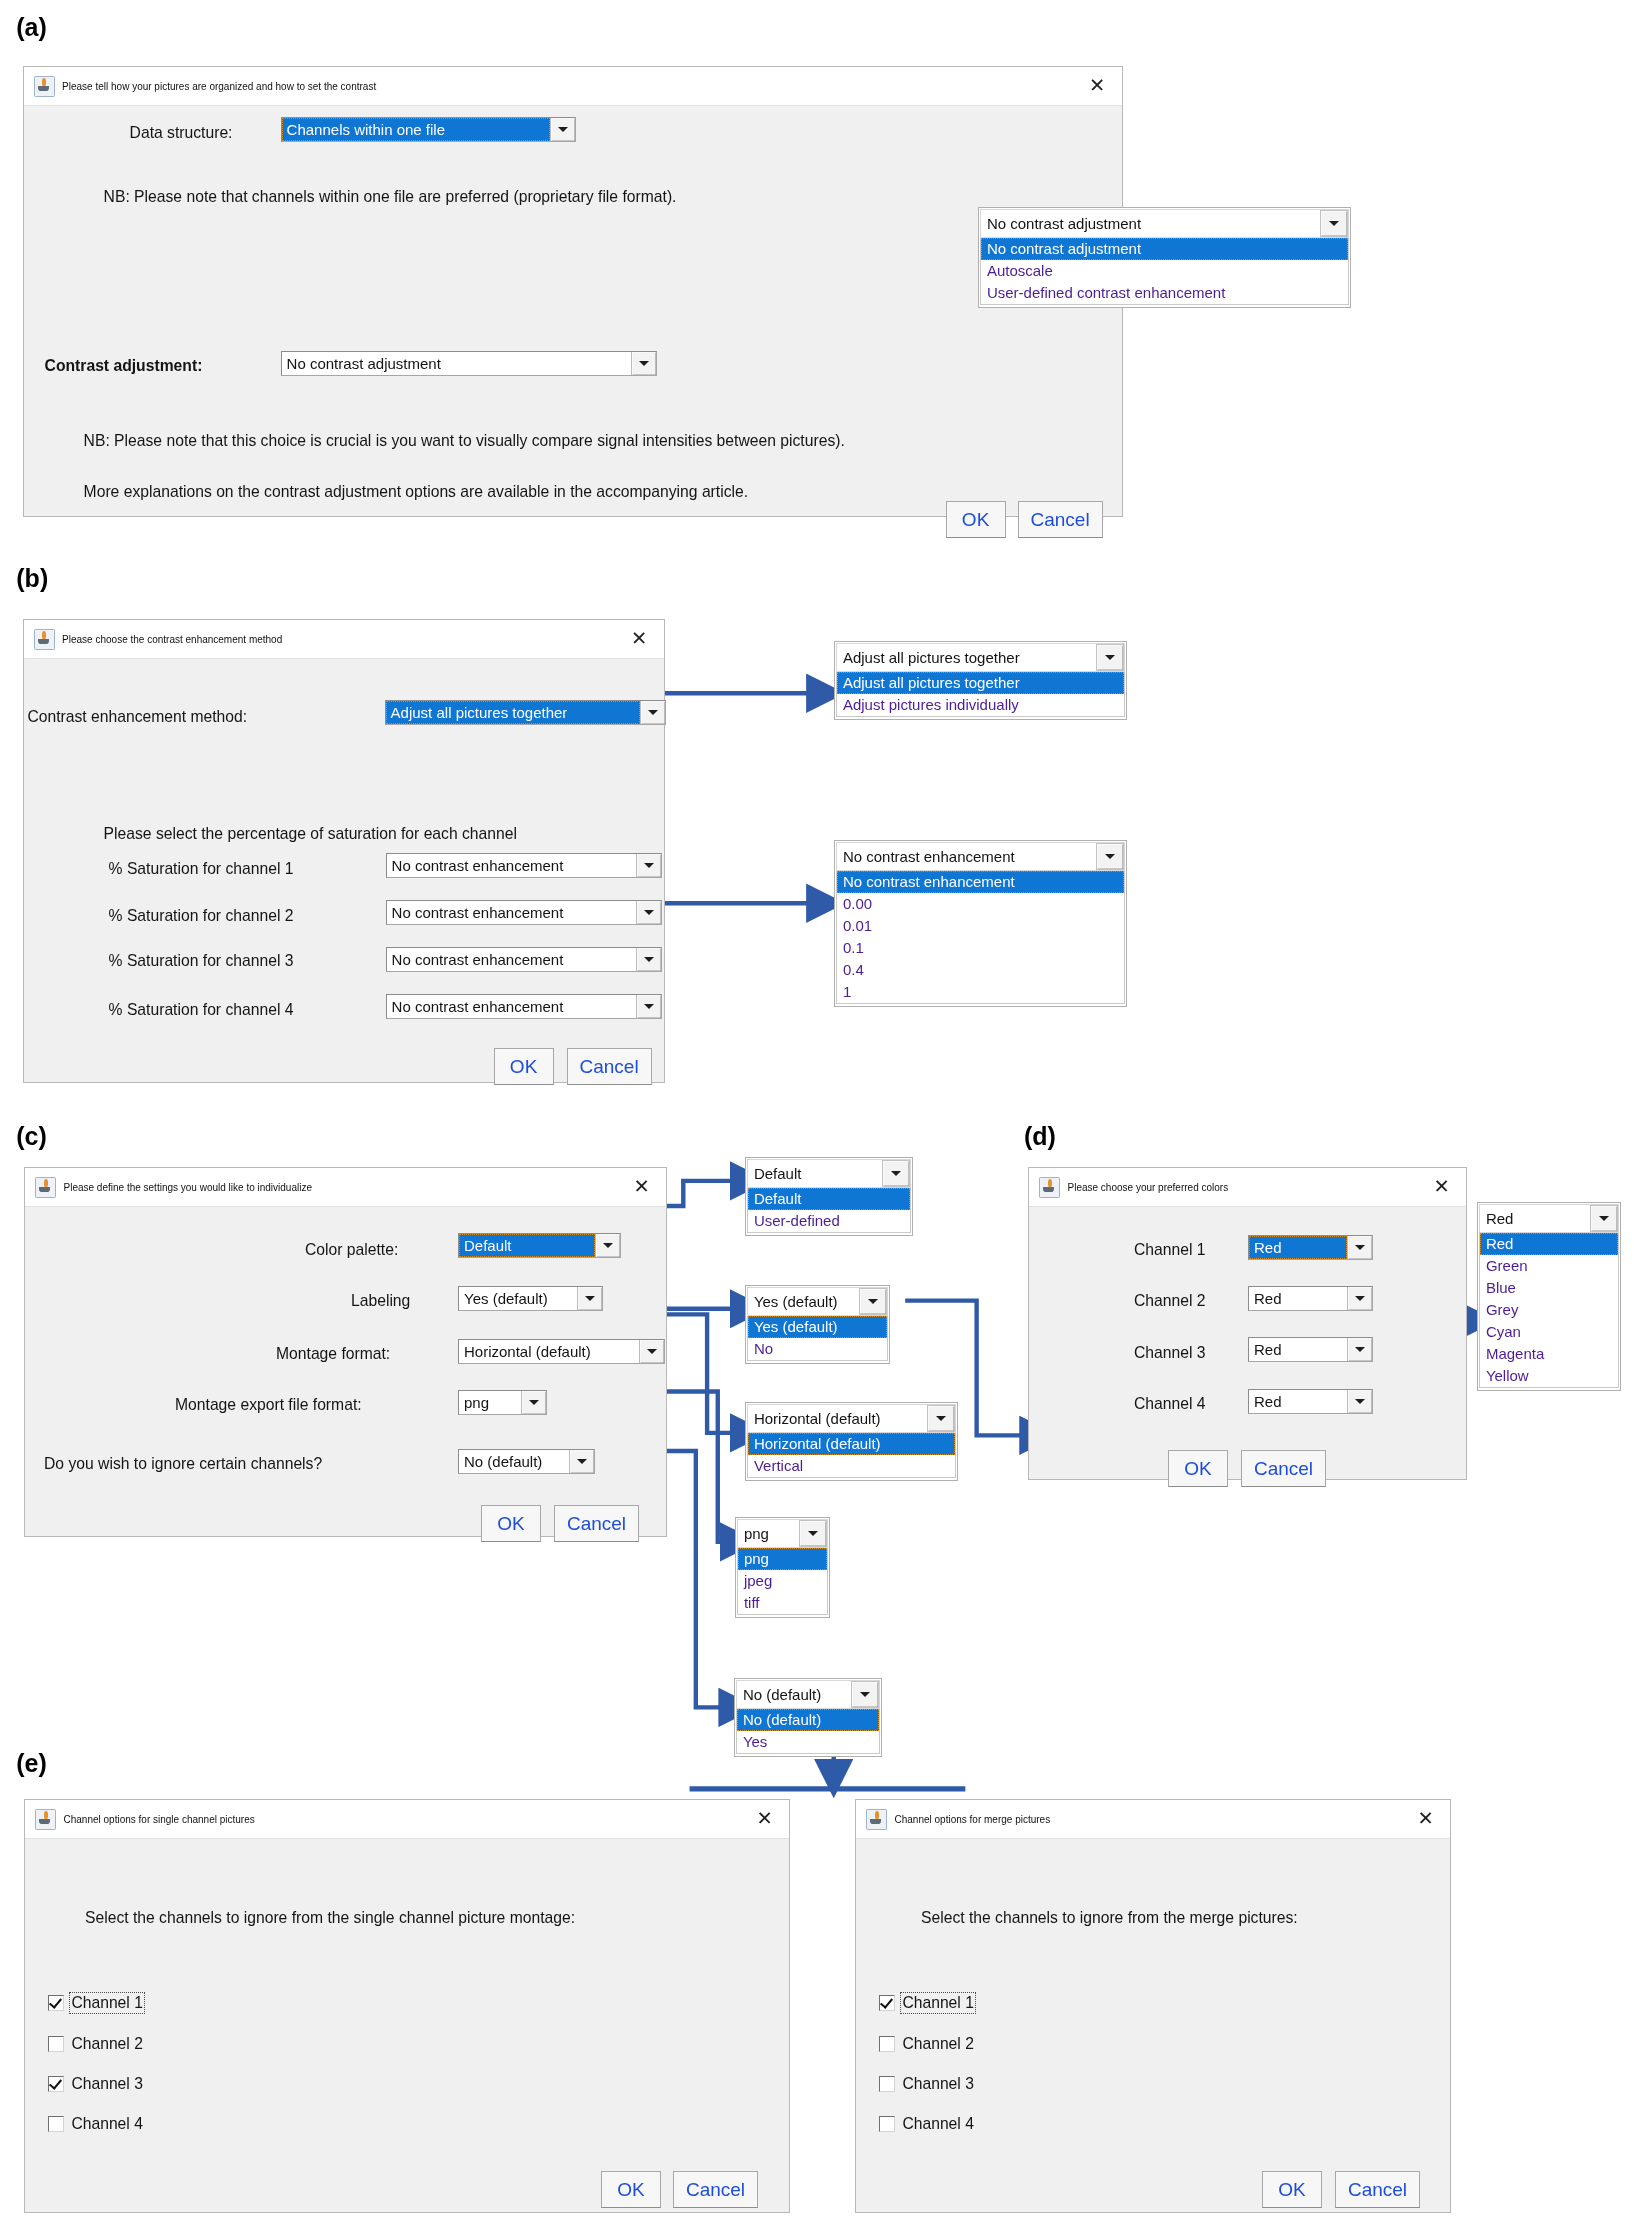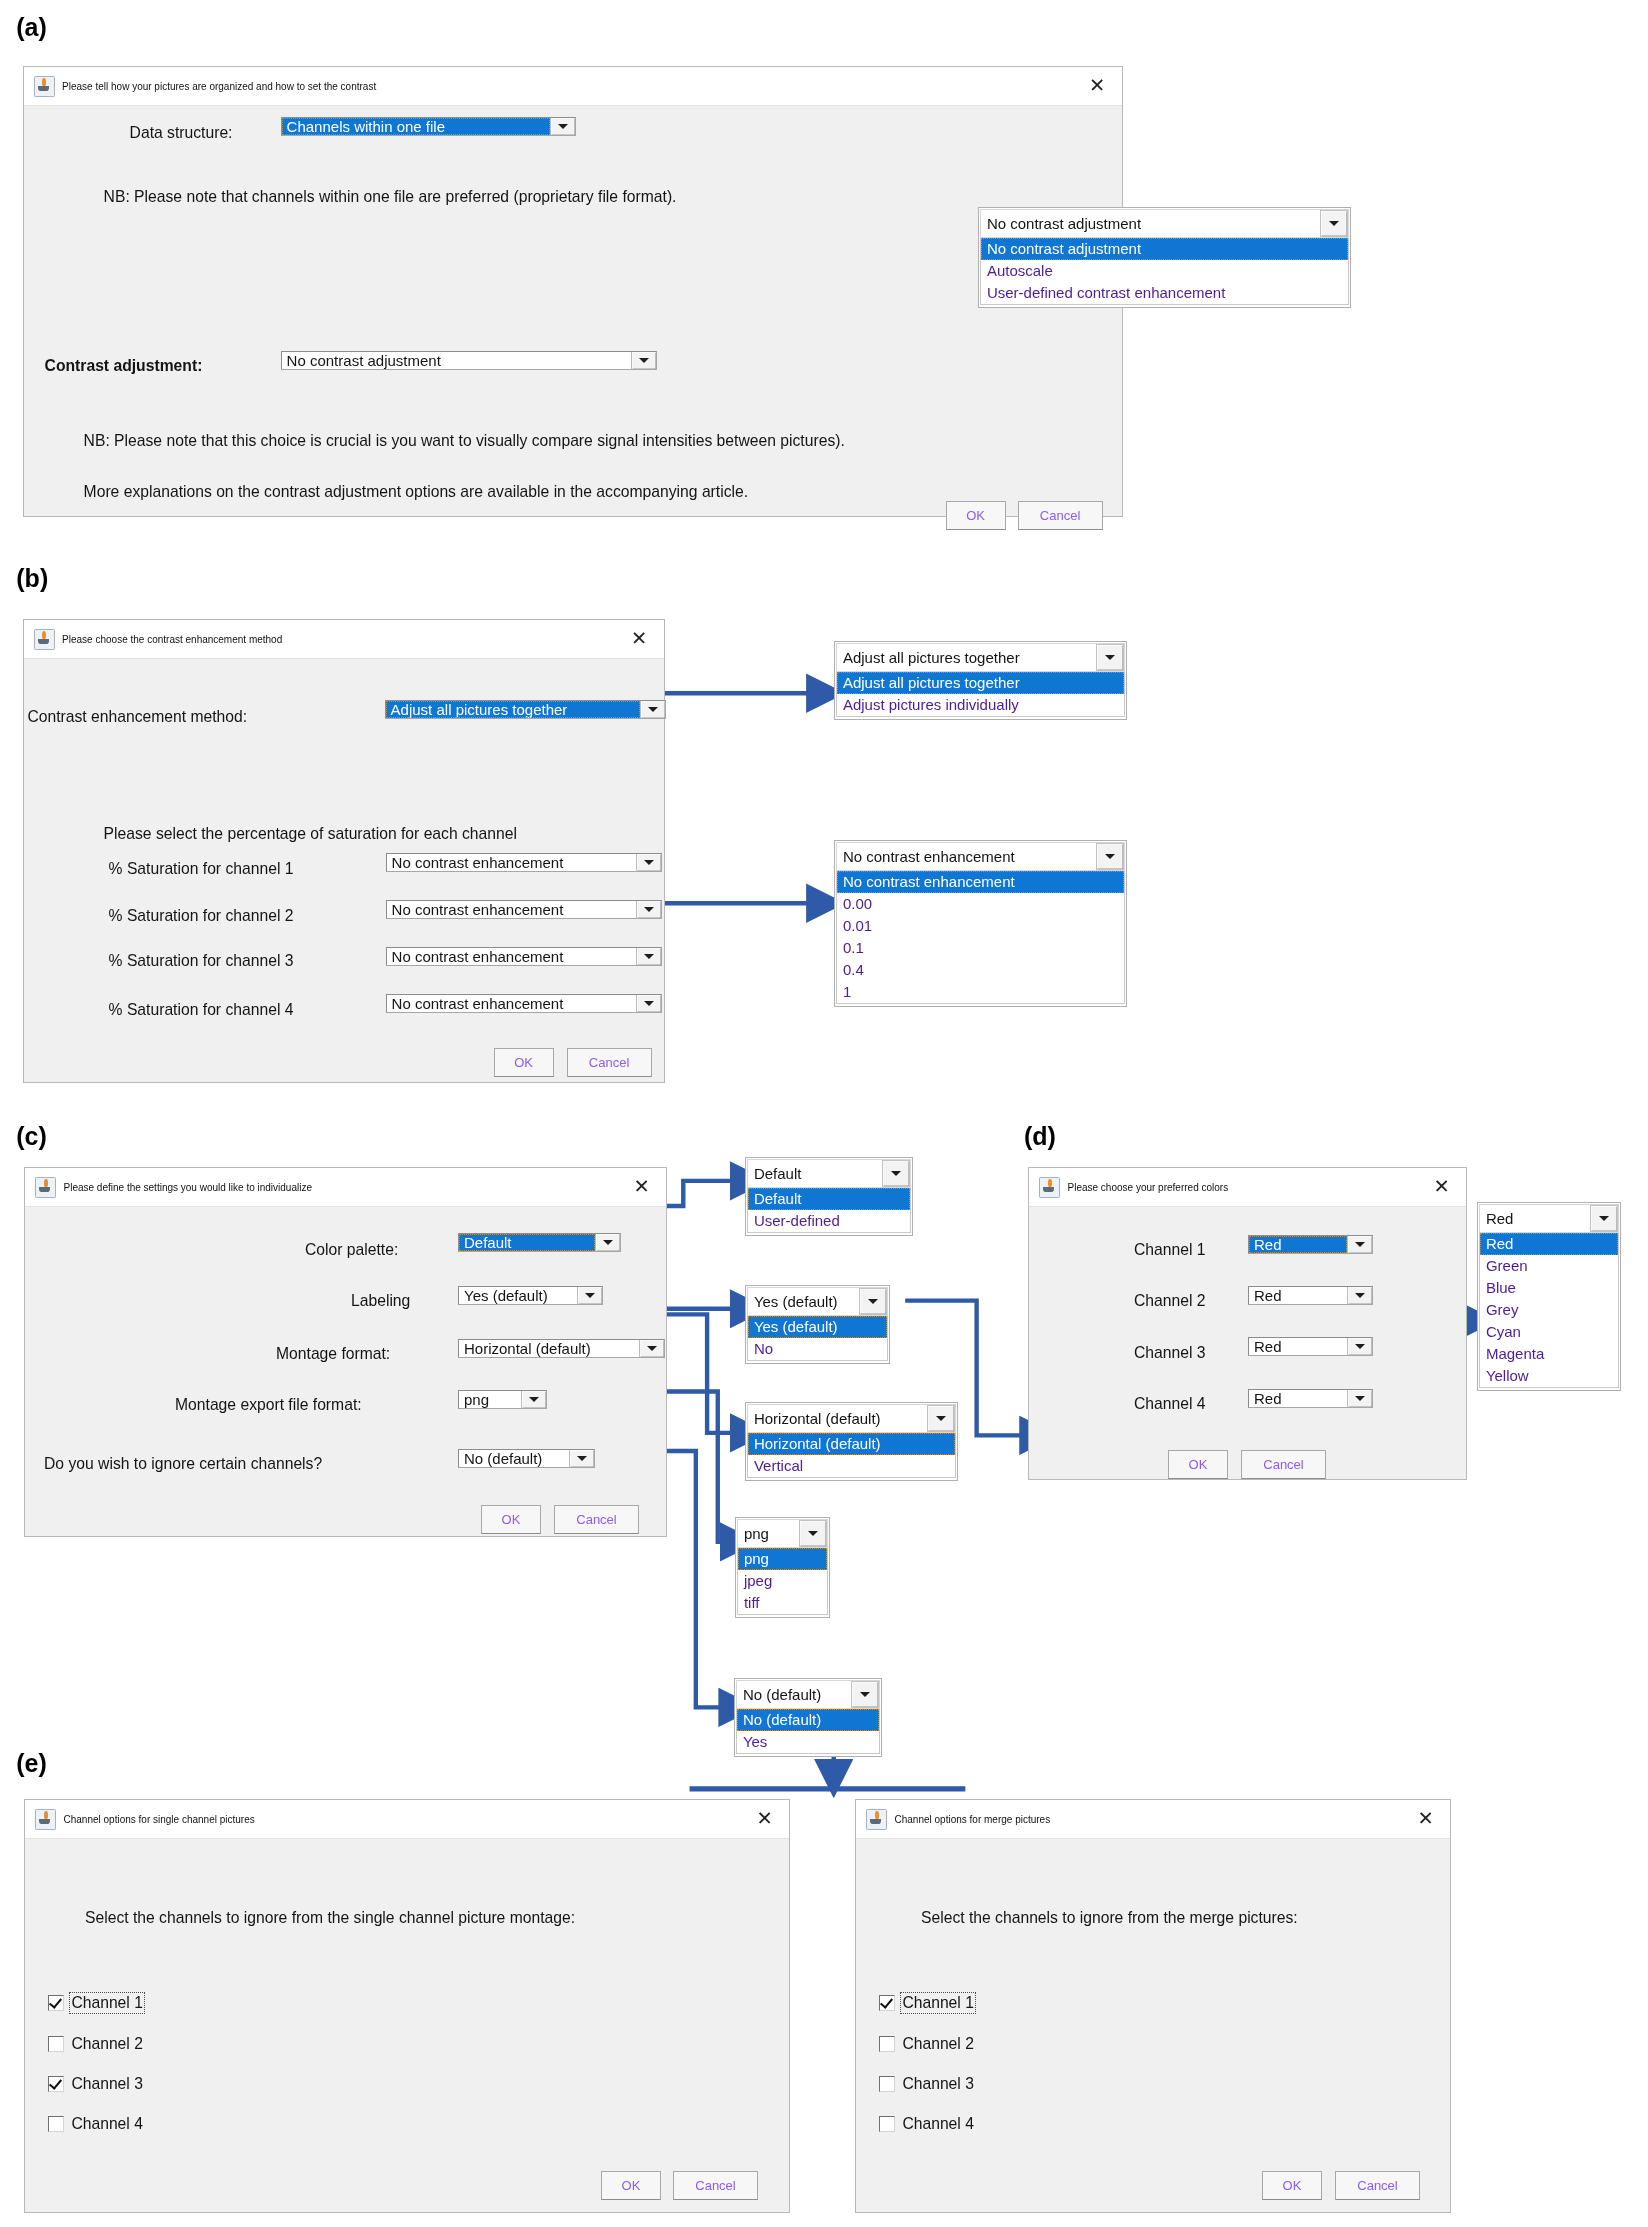--- a/index.html
+++ b/index.html
@@ -37,21 +37,21 @@
   .dlg-close{
     position:absolute;right:16.3px;top:50%;transform:translateY(-50%);
     font-size:19.4px;line-height:1;color:#222;font-family:"DejaVu Sans",sans-serif;cursor:default;
   }
   .dlg-body{position:relative;width:100%;height:calc(100% - 39px);}
 
   
   .combo{
     position:absolute;box-sizing:border-box;background:#ffffff;
     border:1.3px solid #a6a6a6;border-top-color:#8c8c8c;border-left-color:#8c8c8c;
-    display:flex;align-items:stretch;height:19px;
+    display:flex;align-items:stretch;height:25px;
   }
   .combo .val{
     flex:1;display:flex;align-items:center;padding:0 5px;
     font-size:15px;color:#141414;white-space:nowrap;overflow:hidden;background:#fff;
   }
   .combo.sel .val{background:#1076d4;color:#ffffff;outline:1.3px dotted #c98b28;outline-offset:-1.9px;}
   .combo .arrowbtn{
     width:24px;flex:0 0 24px;background:#f3f3f3;border-left:0.6px solid #bcbcbc;
     display:flex;align-items:center;justify-content:center;
     box-shadow:inset 0.6px 0.6px 0 #ffffff, inset -0.6px -0.6px 0 #9a9a9a;
@@ -82,24 +82,24 @@
   }
   .popup .plist{border:0.6px solid #c9c9c9;border-top:none;background:#fff;}
   .popup .pitem{
     font-size:15px;padding:0.6px 5.6px;height:22px;line-height:20.7px;color:#4c1d95;white-space:nowrap;
     box-sizing:border-box;
   }
   .popup .pitem.hl{background:#1076d4;color:#ffffff;outline:1.3px dotted #c98b28;outline-offset:-1.3px;}
 
   
   .btn{
-    position:absolute;box-sizing:border-box;height:29px;background:#f7f7f7;
+    position:absolute;box-sizing:border-box;height:37px;background:#f7f7f7;
     border:0.6px solid #a8a8a8;border-bottom:1.3px solid #8d8d8d;
     display:flex;align-items:center;justify-content:center;
-    font-size:13px;color:#8b5cf6;
+    font-size:19px;color:#1d4ed8;
   }
   
   .lbl{position:absolute;font-size:15.7px;color:#141414;white-space:nowrap;}
 
   
   .cbrow{position:absolute;display:flex;align-items:center;}
   .cbox{
     width:16.3px;height:16.3px;box-sizing:border-box;background:#fff;
     border:1.3px solid #6e6e6e;border-right-color:#d4d4d4;border-bottom-color:#d4d4d4;
     position:relative;flex:0 0 16.3px;margin-right:7.5px;

